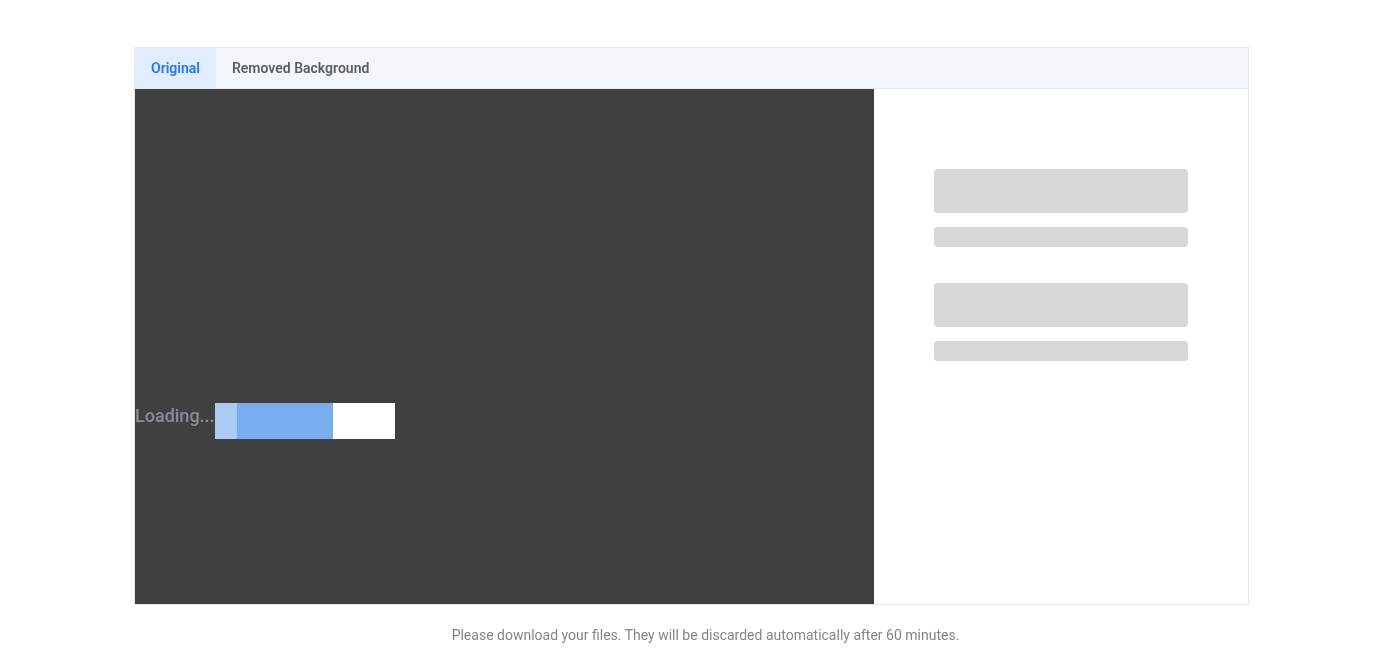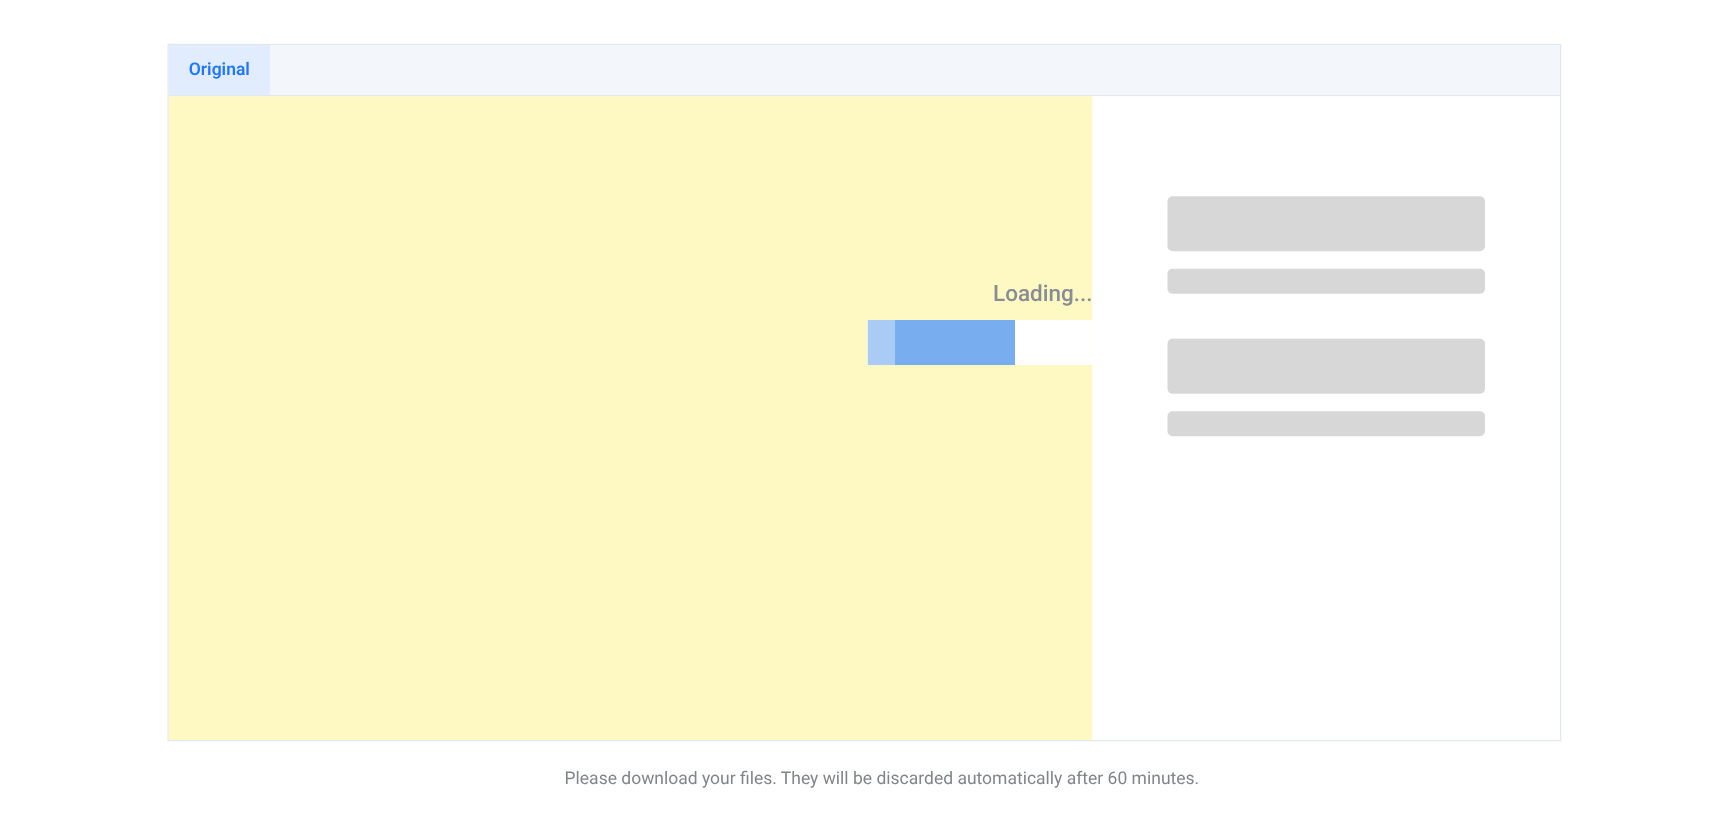--- a/index.html
+++ b/index.html
@@ -11,21 +11,21 @@
     body {
       font-family: -apple-system, BlinkMacSystemFont, "Segoe UI", Roboto, "Helvetica Neue", Arial, sans-serif;
       background: #ffffff;
       width: 1383px;
       height: 658px;
       padding-top: 35px;
     }
     
     .container {
       width: 1115px;
-      margin: 0 auto;
+      margin: 12px auto;
       border: 1px solid #e4e7ec;
       background: #ffffff;
     }
     
     .tabs {
       display: flex;
       background: #f3f7fc;
       border-bottom: 1px solid #e4e7ec;
       height: 41px;
     }
@@ -50,24 +50,23 @@
       background: transparent;
     }
     
     .content {
       display: flex;
       height: 515px;
     }
     
     .main-panel {
       flex: 1;
-      background: #fef9c3;
+      background: #404040;
       display: flex;
-      flex-direction: column;
-      align-items: flex-end;
+      align-items: center;
       padding-top: 148px;
     }
     
     .loading-text {
       color: #888c94;
       font-size: 18px;
       font-weight: 500;
       margin-bottom: 10px;
     }
     
@@ -125,20 +124,23 @@
     }
   </style>
 </head>
 <body>
 
 <div class="container">
   <div class="tabs">
     <div class="tab active">
       <span>Original</span>
     </div>
+    <div class="tab inactive">
+      <span>Removed Background</span>
+    </div>
   </div>
 
   <div class="content">
     <div class="main-panel">
       <div class="loading-text">Loading...</div>
       <div class="progress-bar">
         <div class="progress-segment-light"></div>
         <div class="progress-segment-dark"></div>
       </div>
     </div>

